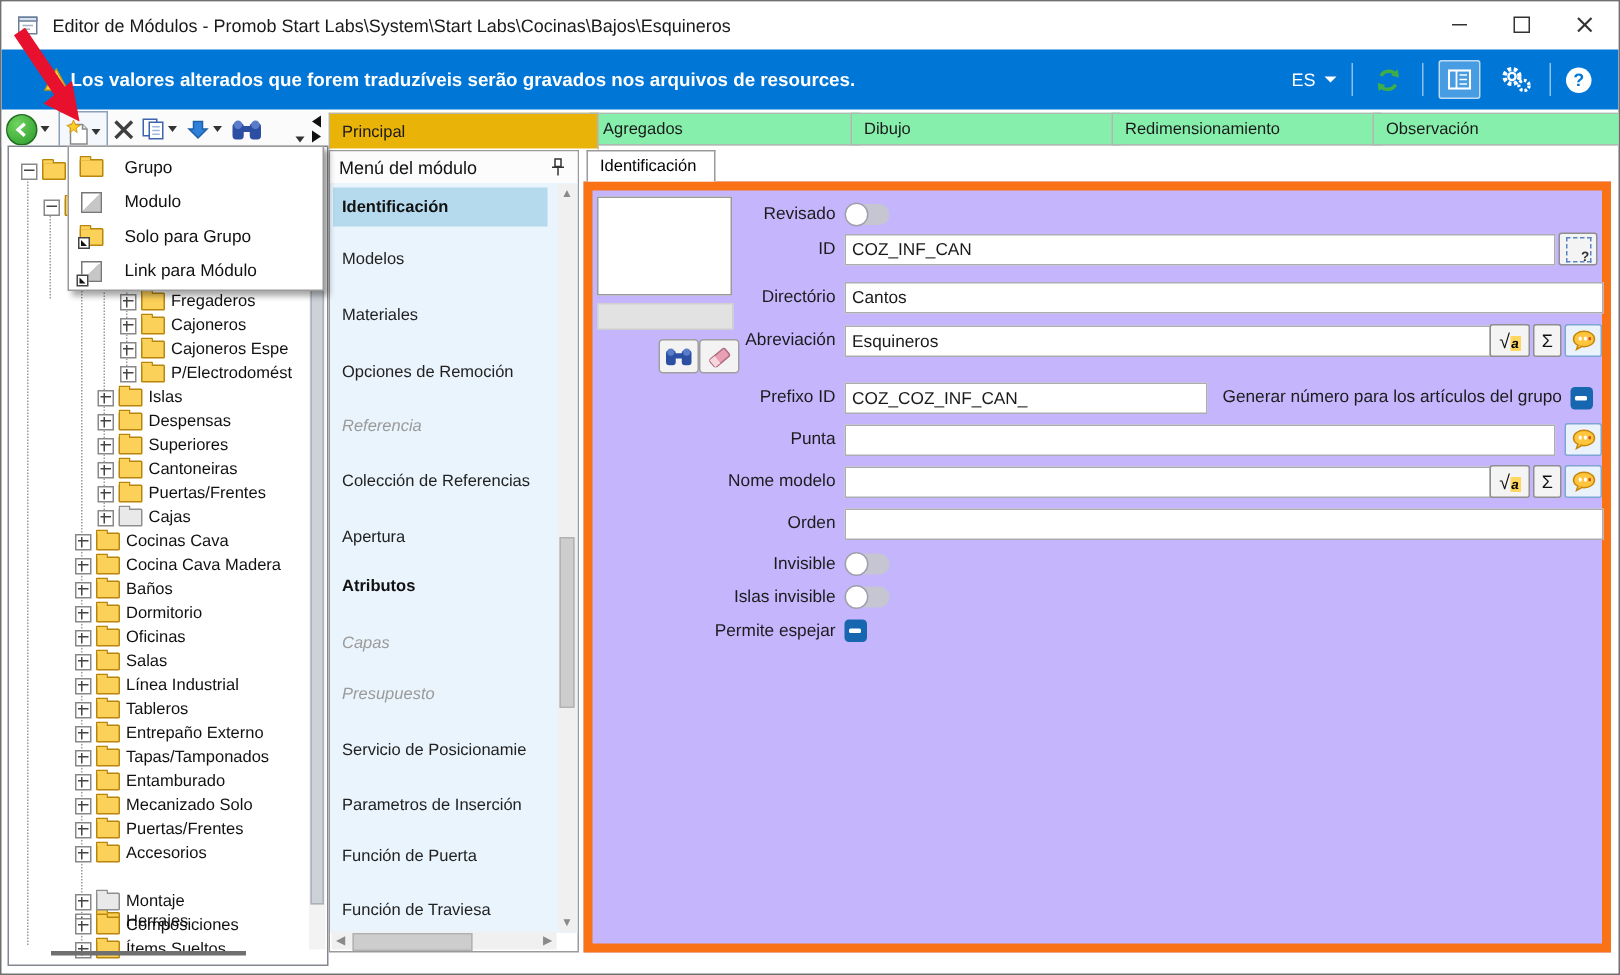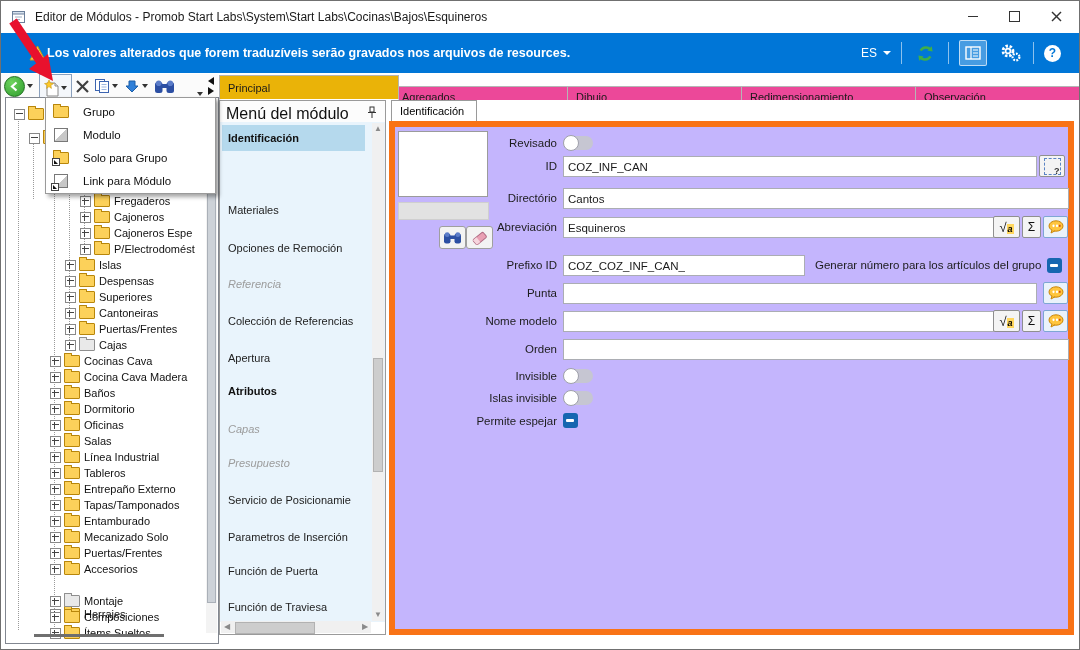--- a/index.html
+++ b/index.html
@@ -33,21 +33,21 @@
   .backc{width:19px;height:19px;border-radius:50%;background:radial-gradient(circle at 35% 30%,#6fd35e,#2c9b2c);
     border:1px solid #1d6e1d;display:flex;align-items:center;justify-content:center;}
   .newgrp{position:absolute;left:38px;top:0;width:31px;height:23px;border:1px solid #8aa0bd;background:#f4f7fb;}
   .ovf{position:absolute;left:194px;top:8px;width:9px;text-align:center;}
   .ovf .bar{width:7px;height:1px;background:#333;margin:0 auto 1px auto;}
   .panearr{position:absolute;left:207px;width:0;height:0;}
   .panearr.l{top:3px;border-top:4px solid transparent;border-bottom:4px solid transparent;border-right:6px solid #111;}
   .panearr.r{top:13px;border-top:4px solid transparent;border-bottom:4px solid transparent;border-left:6px solid #111;}
   
   .tabs{position:absolute;left:218px;top:74px;width:861px;height:25px;overflow:hidden;}
-  .tab{position:absolute;top:11px;width:170px;height:20px;background:#ec4899;border:1px solid #b5b5b5;
+  .tab{position:absolute;top:0;width:170px;height:20px;background:#86efac;border:1px solid #b5b5b5;
     font-size:11px;color:#1a1a1a;line-height:20px;padding-left:8px;box-sizing:content-box;}
   .tab.sel{top:0;height:23px;background:#eab308;border-bottom:1px solid #fff;line-height:24px;z-index:2;}
   
   .treep{position:absolute;left:4px;top:96px;width:212px;height:545px;border:1px solid #828790;background:#fff;overflow:hidden;}
   .guide{position:absolute;width:0;border-left:1px dotted #9a9a9a;}
   .trow{position:absolute;height:16px;display:flex;align-items:center;white-space:nowrap;}
   .exp{position:relative;width:9px;height:9px;border:1px solid #888;background:#fff;flex:0 0 auto;}
   .exp::before{content:'';position:absolute;left:1px;right:1px;top:3px;height:1px;background:#444;}
   .exp::after{content:'';position:absolute;top:1px;bottom:1px;left:3px;width:1px;background:#444;}
   .exp.minus::after{display:none;}
@@ -68,21 +68,21 @@
   .picon{margin-left:5px;width:16px;display:flex;justify-content:center;position:relative;}
   .plabel{margin-left:14px;font-size:11.5px;color:#111;}
   .cube{width:12px;height:12px;border:1px solid #787878;background:linear-gradient(135deg,#ffffff 50%,#c7c7c7 50%);}
   .lnk::after{content:'';position:absolute;left:-2px;bottom:-3px;width:6px;height:6px;background:#fff;border:1px solid #444;
     clip-path:none;}
   .lnk .arr{position:absolute;left:0px;bottom:-1px;width:0;height:0;z-index:2;
     border-left:4px solid #111;border-top:4px solid transparent;}
   
   .menup{position:absolute;left:218px;top:99px;width:167px;height:535px;border:1px solid #9a9a9a;background:#fff;box-sizing:border-box;}
   .mhead{position:absolute;left:0;right:0;top:0;height:21px;background:#fcfcfc;border-bottom:1px solid #d9d9d9;}
-  .mhead .t{position:absolute;left:6px;top:4px;font-size:16px;color:#111;text-align:center;}
+  .mhead .t{position:absolute;left:6px;top:4px;font-size:12px;color:#111;text-align:center;}
   .pin{position:absolute;right:8px;top:4px;}
   .mlist{position:absolute;left:0;right:0;top:21px;bottom:12px;background:#e9f4fc;overflow:hidden;}
   .mitem{position:absolute;left:2px;width:137px;height:26px;line-height:26px;padding-left:6px;font-size:11px;color:#222;
     white-space:nowrap;overflow:hidden;}
   .mitem.selected{background:#b5d9ed;font-weight:bold;color:#111;}
   .mitem.bold{font-weight:bold;color:#111;}
   .mitem.disabled{font-style:italic;color:#9b9b9b;}
   .mvsb{position:absolute;right:1px;top:22px;width:12px;bottom:13px;background:#f0f0f0;}
   .sbarr{position:absolute;left:0;right:0;height:12px;background:#f0f0f0;color:#8a8a8a;font-size:8px;text-align:center;line-height:12px;}
   .mvsb .up{top:0;} .mvsb .dn{bottom:0;}
@@ -468,20 +468,21 @@
       <span class="pin">
         <svg width="10" height="13">
             <rect x="3" y="1" width="4" height="5" fill="#fff" stroke="#333"></rect>
             <line x1="1" y1="6.5" x2="9" y2="6.5" stroke="#333"></line>
             <line x1="5" y1="6.5" x2="5" y2="12" stroke="#333"></line>
           </svg>
       </span>
     </div>
     <div class="mlist" id="mlist">
         <div class="mitem selected" style="top: 3px;">Identificación</div>
+        <div class="mitem normal" style="top: 38px;">Modelos</div>
         <div class="mitem normal" style="top: 75px;">Materiales</div>
         <div class="mitem normal" style="top: 113px;">Opciones de Remoción</div>
         <div class="mitem disabled" style="top: 149px;">Referencia</div>
         <div class="mitem normal" style="top: 186px;">Colección de Referencias</div>
         <div class="mitem normal" style="top: 223px;">Apertura</div>
         <div class="mitem bold" style="top: 256px;">Atributos</div>
         <div class="mitem disabled" style="top: 294px;">Capas</div>
         <div class="mitem disabled" style="top: 328px;">Presupuesto</div>
         <div class="mitem normal" style="top: 365px;">Servicio de Posicionamie</div>
         <div class="mitem normal" style="top: 402px;">Parametros de Inserción</div>

